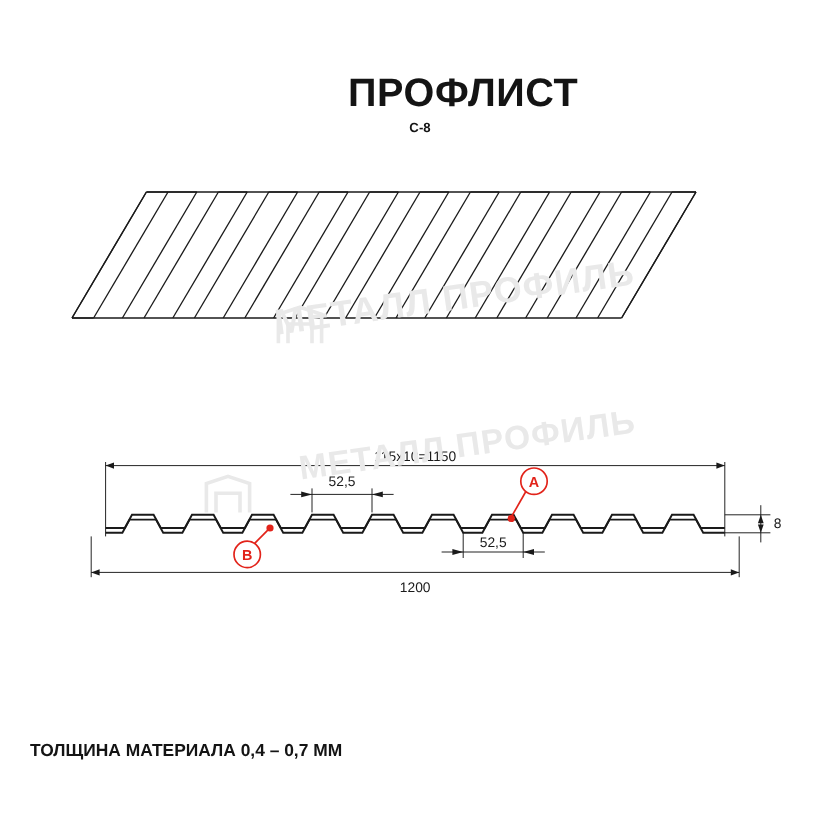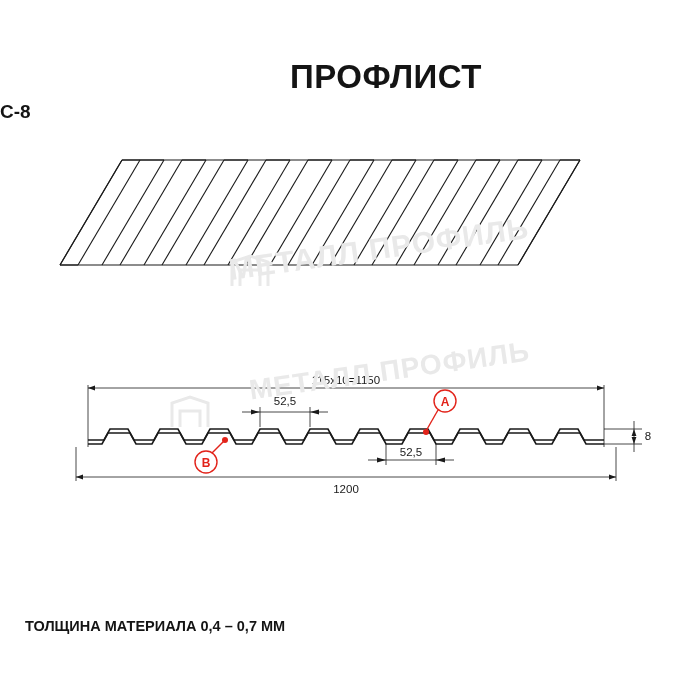--- a/index.html
+++ b/index.html
@@ -32,22 +32,22 @@
     font-weight: bold;
     letter-spacing: 0.5px;
     color: #141414;
     margin-left: 36px;
   }
   .subtitle {
     position: absolute;
     top: 101px;
     left: 0;
     width: 700px;
-    text-align: left;
-    font-size: 19px;
+    text-align: center;
+    font-size: 11px;
     font-weight: bold;
     color: #141414;
   }
   
   .iso-wrap {
     position: absolute;
     top: 140px;
     left: 60px;
     width: 580px;
     height: 170px;

